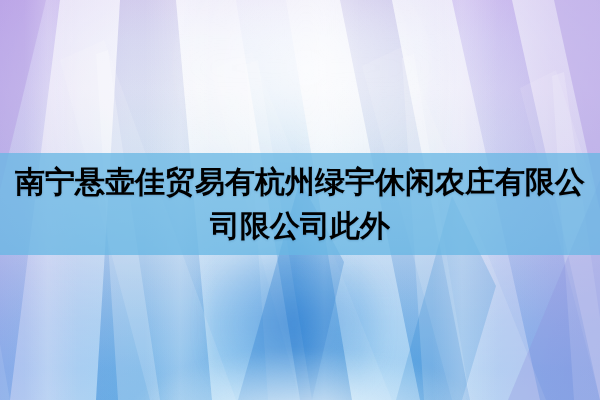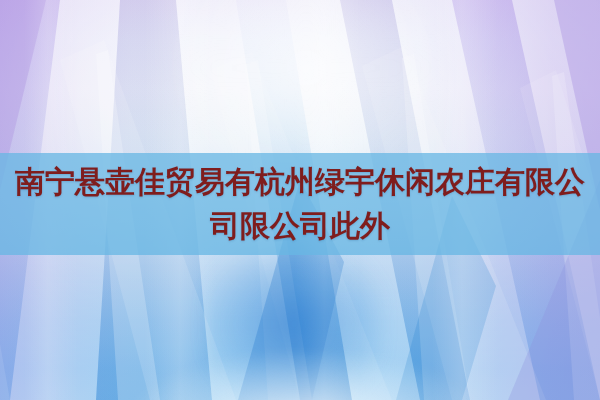--- a/index.html
+++ b/index.html
@@ -84,21 +84,21 @@
   .band{
     position:absolute;left:0;right:0;
     top:153px;height:102px;
     background:rgba(104,183,228,0.76);
     display:flex;align-items:center;justify-content:center;
     box-sizing:border-box;
   }
   .band-text{
     width:100%;
     text-align:center;
-    color:#7f1d1d;
+    color:#000000;
     font-family:"DejaVu Sans","Liberation Sans",sans-serif;
     font-weight:bold;
     font-size:30px;
     line-height:44px;
     letter-spacing:0px;
     text-shadow:0 1px 2px rgba(40,100,150,0.25);
     padding:0 2px;
     box-sizing:border-box;
     white-space:normal;
     word-break:break-all;

